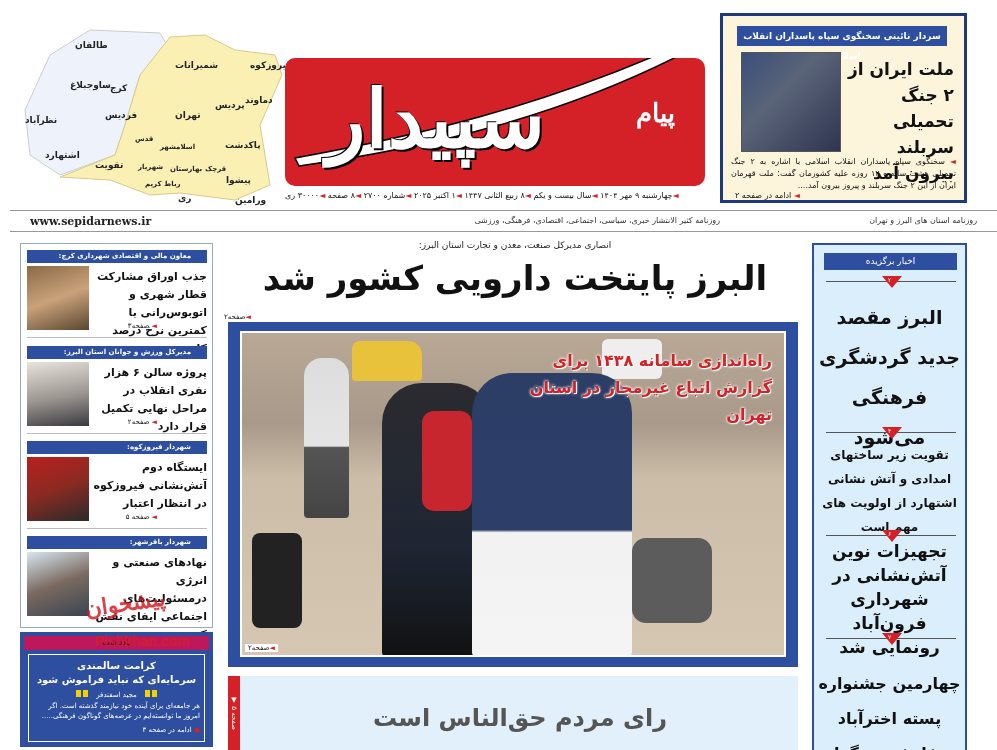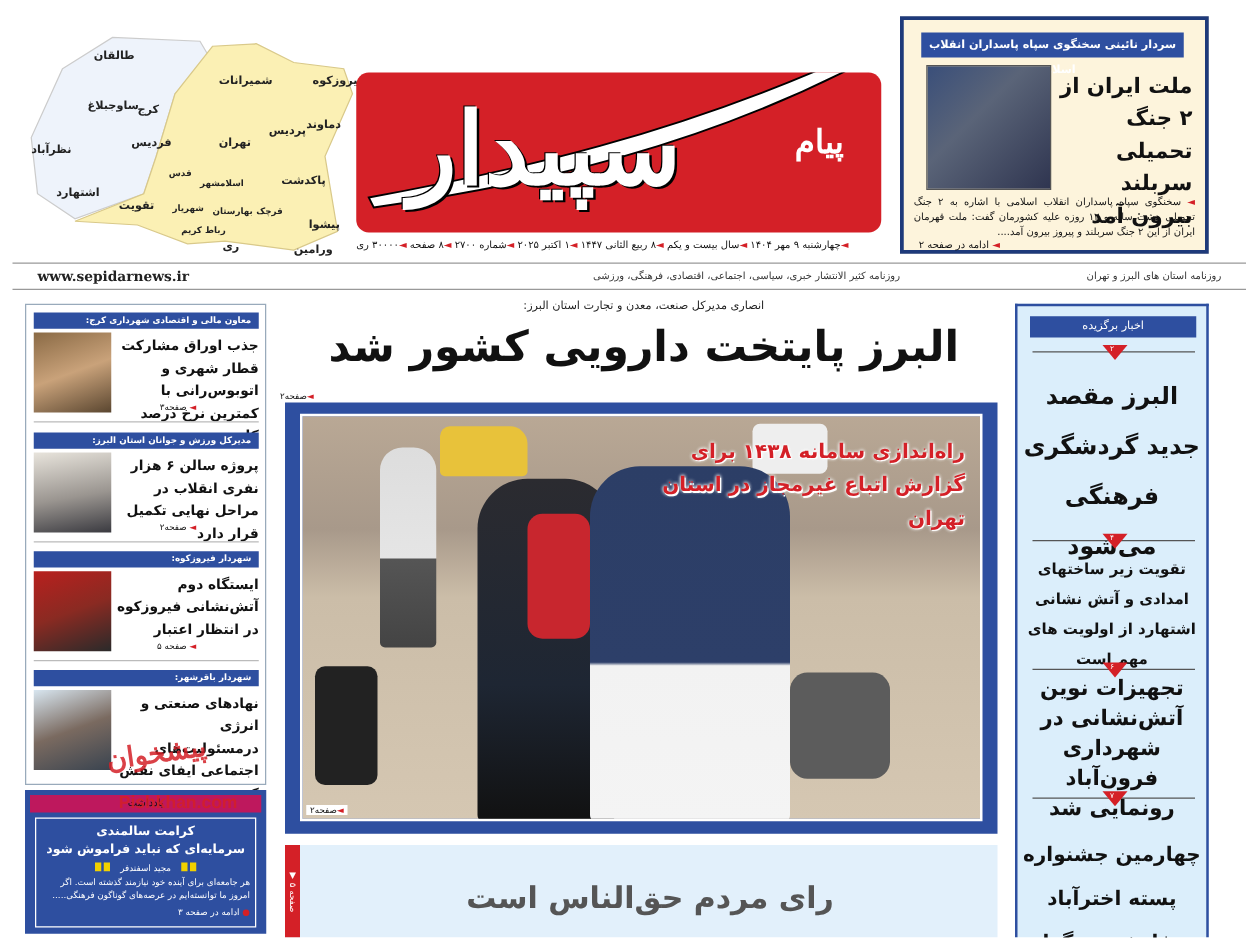--- a/index.html
+++ b/index.html
@@ -25,21 +25,21 @@
 .tr-box{position:absolute;left:720px;top:13px;width:247px;height:190px;border:3px solid #1e3a7a;background:#fdf4dc;}
 .tr-kicker{position:absolute;left:14px;top:10px;width:210px;height:20px;background:#2e4fa0;color:#fff;font-size:9px;font-weight:bold;text-align:center;line-height:20px;direction:rtl;}
 .tr-photo{position:absolute;left:18px;top:36px;width:100px;height:100px;background:linear-gradient(135deg,#3a4f7a 0%,#5a6478 40%,#2f3550 100%);border:1px solid #555;}
 .tr-head{position:absolute;right:10px;top:40px;width:110px;font-size:17px;font-weight:bold;line-height:26px;direction:rtl;text-align:right;color:#111;}
 .tr-body{position:absolute;left:8px;top:140px;width:225px;font-size:8px;line-height:12px;direction:rtl;text-align:justify;color:#111;}
 .tr-more{position:absolute;left:12px;top:175px;font-size:8px;direction:rtl;color:#111;}
 .red-tri{color:#d42027;}
 
 .left-col{position:absolute;left:20px;top:243px;width:193px;height:385px;border:1px solid #9ab;background:#fff;}
 .lc-item{position:absolute;left:6px;width:180px;}
-.lc-kicker{height:13px;background:#2e4fa0;color:#fff;font-size:7px;font-weight:bold;line-height:13px;text-align:right;padding-right:6px;direction:rtl;}
+.lc-kicker{height:13px;background:#2e4fa0;color:#fff;font-size:7px;font-weight:bold;line-height:13px;text-align:right;padding-right:16px;direction:rtl;}
 .lc-photo{position:absolute;left:0;top:16px;width:62px;height:64px;}
 .lc-head{position:absolute;right:0;top:18px;width:115px;font-size:11px;font-weight:bold;line-height:18px;text-align:right;direction:rtl;color:#111;}
 .lc-page{position:absolute;right:50px;top:72px;font-size:7px;direction:rtl;color:#111;margin-left:36px;}
 .lc-rule{position:absolute;left:0;top:87px;width:180px;border-top:1px solid #bbb;}
 
 .ed-box{position:absolute;left:20px;top:632px;width:193px;height:115px;background:#2e4fa0;padding:4px;}
 .ed-label{height:14px;background:#be185d;font-size:8px;text-align:center;line-height:14px;direction:rtl;color:#111;}
 .ed-inner{position:absolute;left:8px;top:22px;width:177px;height:88px;border:1px solid #fff;}
 .ed-title{color:#fff;font-size:10px;font-weight:bold;text-align:center;direction:rtl;line-height:14px;margin-top:4px;}
 .ed-author{color:#fff;font-size:7px;text-align:center;margin-top:3px;direction:rtl;position:relative;}
@@ -100,21 +100,21 @@
     <span class="map-label" style="left:155px;top:95px">تهران</span>
     <span class="map-label" style="left:115px;top:120px;font-size:7px">قدس</span>
     <span class="map-label" style="left:140px;top:128px;font-size:7px">اسلامشهر</span>
     <span class="map-label" style="left:75px;top:145px">تقویت</span>
     <span class="map-label" style="left:118px;top:148px;font-size:7px">شهریار</span>
     <span class="map-label" style="left:150px;top:150px;font-size:7px">بهارستان</span>
     <span class="map-label" style="left:125px;top:165px;font-size:7px">رباط کریم</span>
     <span class="map-label" style="left:158px;top:178px">ری</span>
     <span class="map-label" style="left:205px;top:125px">پاکدشت</span>
     <span class="map-label" style="left:185px;top:150px;font-size:7px">قرچک</span>
-    <span class="map-label" style="left:227px;top:160px">پیشوا</span>
+    <span class="map-label" style="left:206px;top:160px">پیشوا</span>
     <span class="map-label" style="left:215px;top:180px">ورامین</span>
   </div>
 
   <div class="logo">
     <svg class="swash" viewBox="0 0 420 140">
       <path d="M10,130 C120,110 260,80 410,10 L420,14 C280,90 140,120 14,138 Z" fill="#fff" stroke="#000" stroke-width="1.5"></path>
     </svg>
     <span class="logo-main">سپیدار</span>
     <span class="logo-pre">پیام</span>
   </div>

